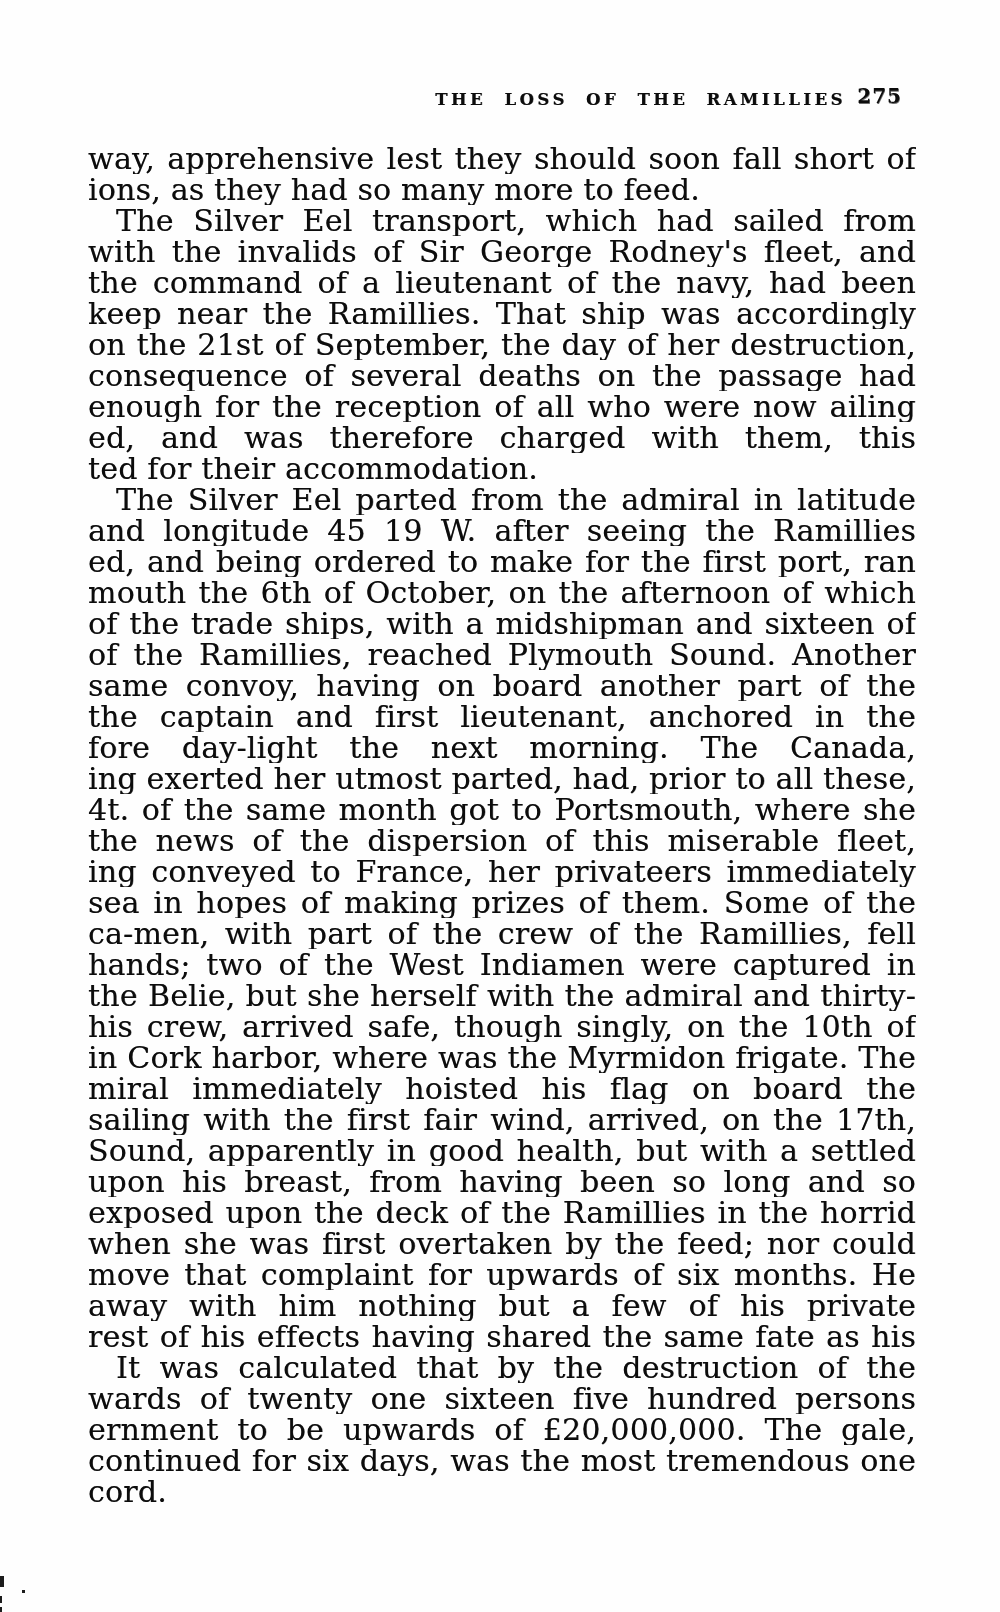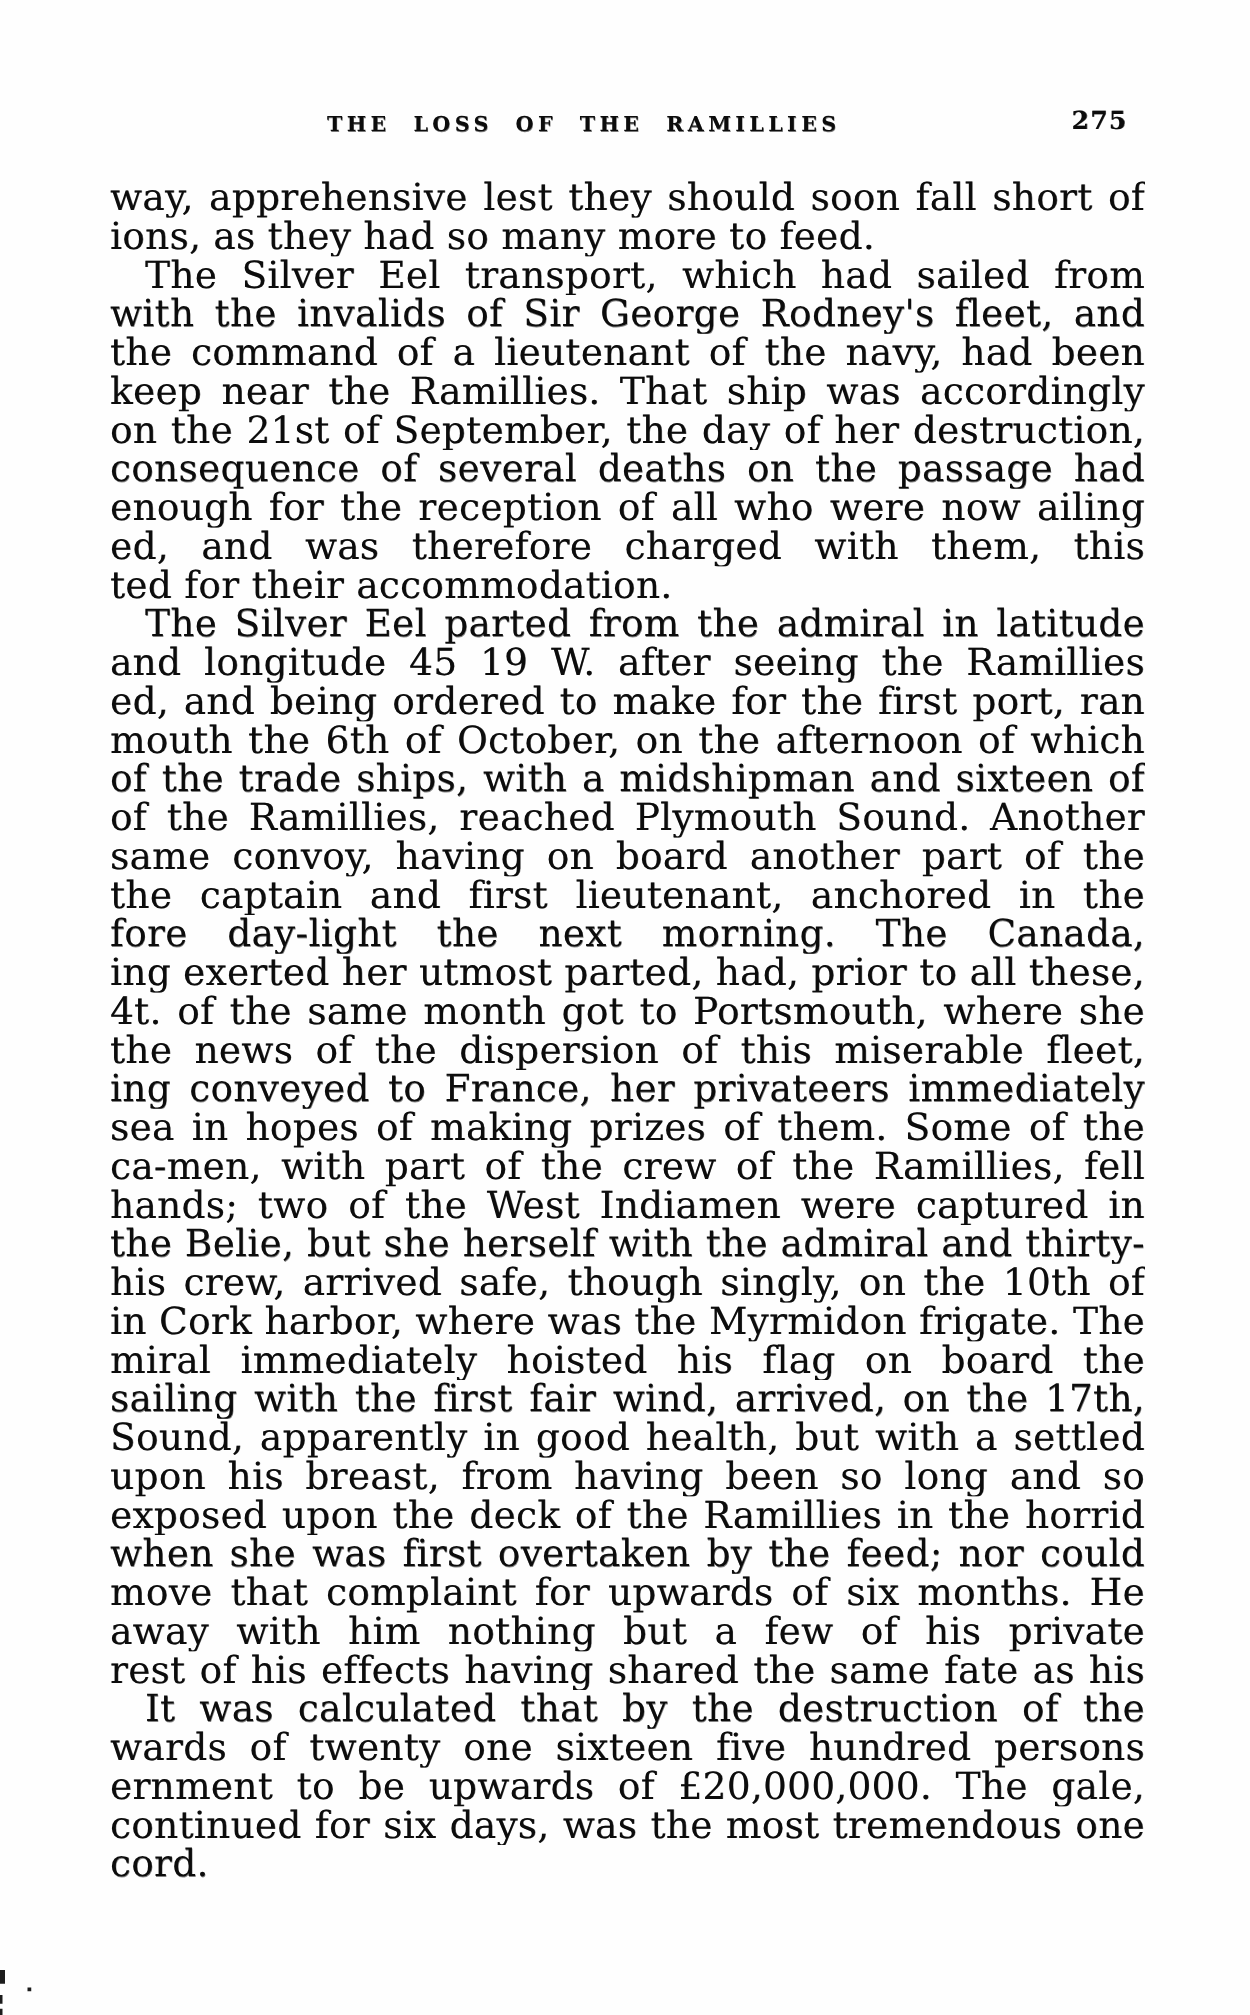--- a/index.html
+++ b/index.html
@@ -21,21 +21,21 @@
     top: 88px;
     left: 88px;
     width: 828px;
     height: 34px;
   }
   .running-title {
     position: absolute;
     left: 0;
     right: 70px;
     top: 2px;
-    text-align: center;
+    text-align: right;
     font-size: 16.5px;
     font-weight: bold;
     letter-spacing: 3.5px;
     word-spacing: 9px;
     text-shadow: 0.4px 0.4px 0 rgba(10,10,10,0.55);
     white-space: nowrap;
   }
   .page-number {
     position: absolute;
     right: 14px;

